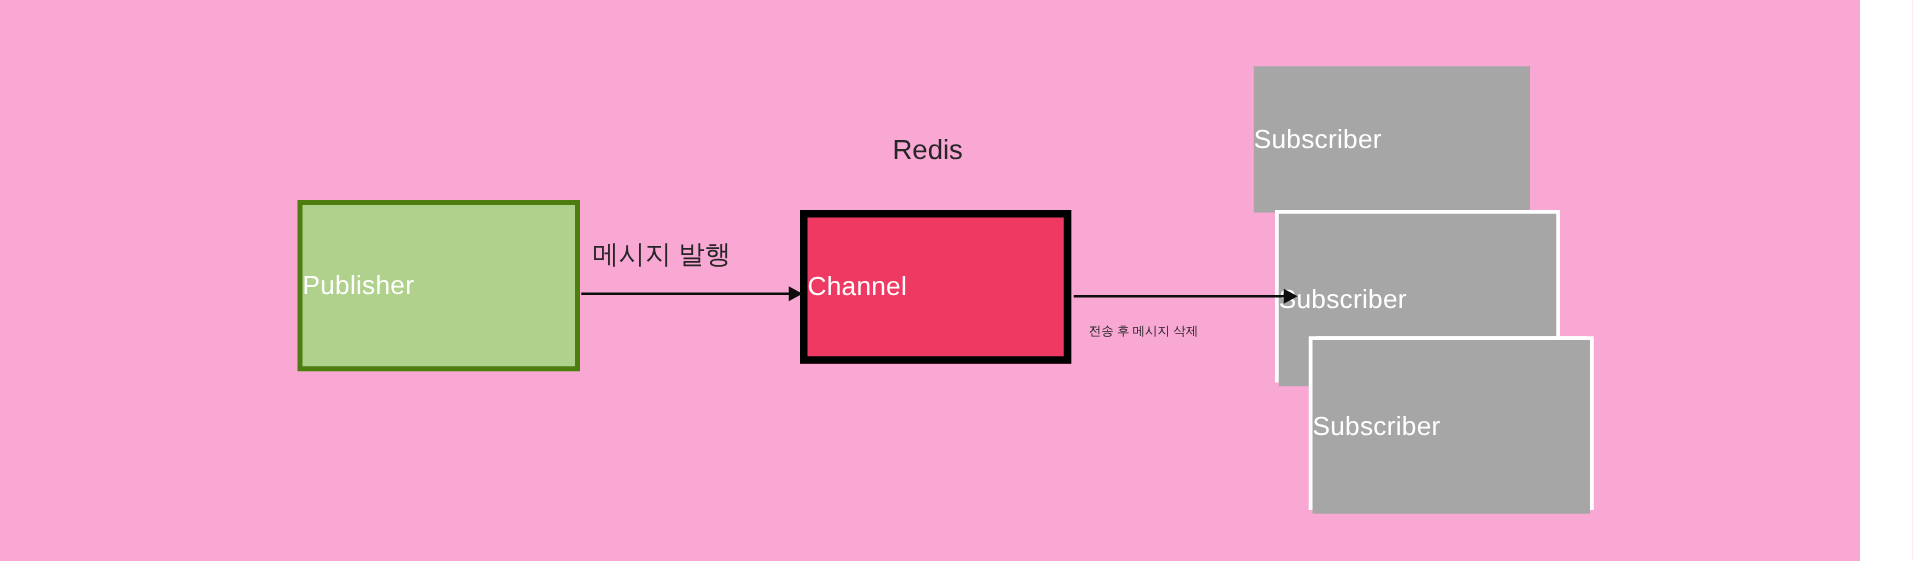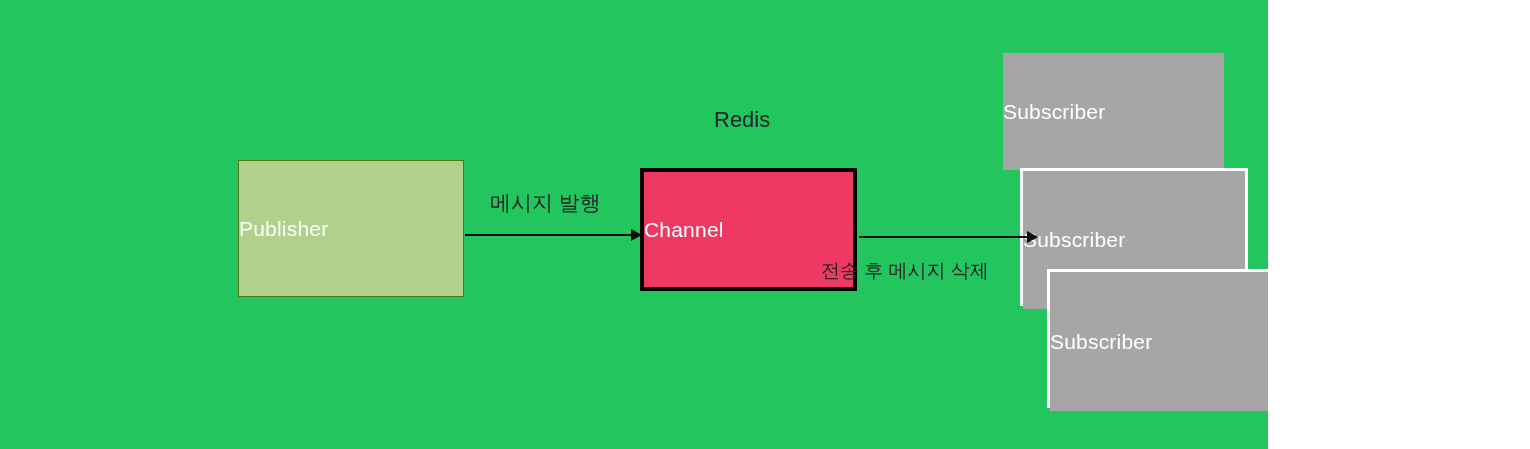--- a/index.html
+++ b/index.html
@@ -5,54 +5,54 @@
   html, body {
     margin: 0;
     padding: 0;
     background: #ffffff;
   }
   body {
     font-family: "Liberation Sans", "DejaVu Sans", sans-serif;
   }
   #canvas {
     position: relative;
-    width: 1268px;
+    width: 1488px;
     height: 449px;
-    background: #22c55e;
+    background: #f9a8d4;
     overflow: hidden;
   }
 
   
   .node {
     position: absolute;
     box-sizing: border-box;
     display: flex;
     align-items: center;
     justify-content: flex-start;
     color: #ffffff;
     letter-spacing: 0.2px;
   }
 
   .node-publisher {
     left: 238px;
     top: 160px;
     width: 226px;
     height: 137px;
     background: #afd18c;
-    border: 1px solid #4d7c0f;
+    border: 4px solid #4d7c0f;
     font-size: 21px;
   }
 
   .node-channel {
     left: 640px;
     top: 168px;
     width: 217px;
     height: 123px;
     background: #ee3a63;
-    border: 4px solid #000000;
+    border: 6px solid #000000;
     font-size: 21px;
   }
 
   
   .node-sub {
     background: #a6a6a6;
     border: 0;
     font-size: 21px;
     color: #ffffff;
   }
@@ -89,33 +89,33 @@
   }
   .label-redis {
     left: 714px;
     top: 107px;
     font-size: 22px;
   }
   .label-publish {
     left: 474px;
     top: 189px;
     font-size: 21px;
-    margin-left: 16px;
   }
   .label-subscribe {
     left: 871px;
     top: 187px;
     font-size: 21px;
     z-index: 5;
   }
   .label-delete {
-    left: 821px;
+    left: 871px;
     top: 258px;
-    font-size: 19px;
+    font-size: 10px;
     z-index: 5;
+    font-family: Liberation Serif, serif;
   }
 
   
   .arrow {
     position: absolute;
     height: 16px;
     z-index: 4;
   }
   .arrow .shaft {
     position: absolute;

